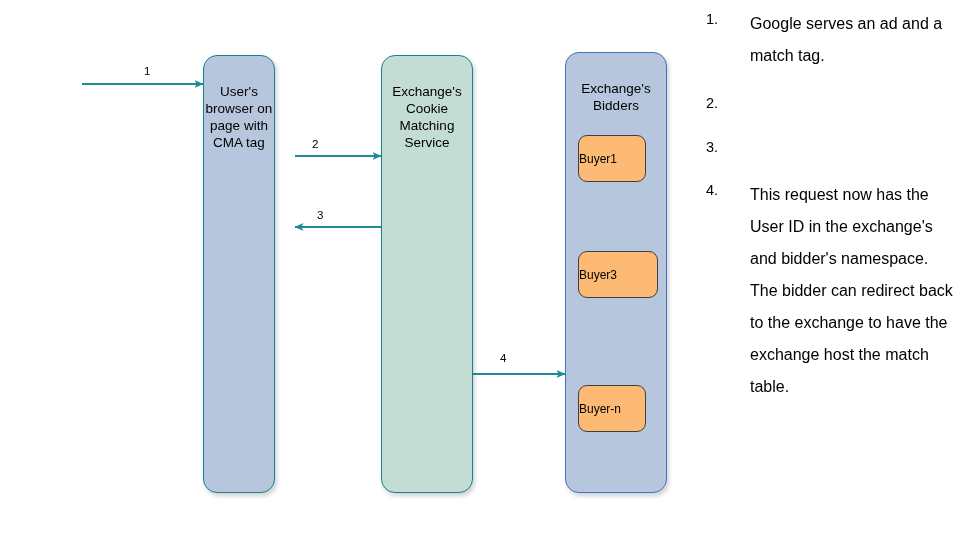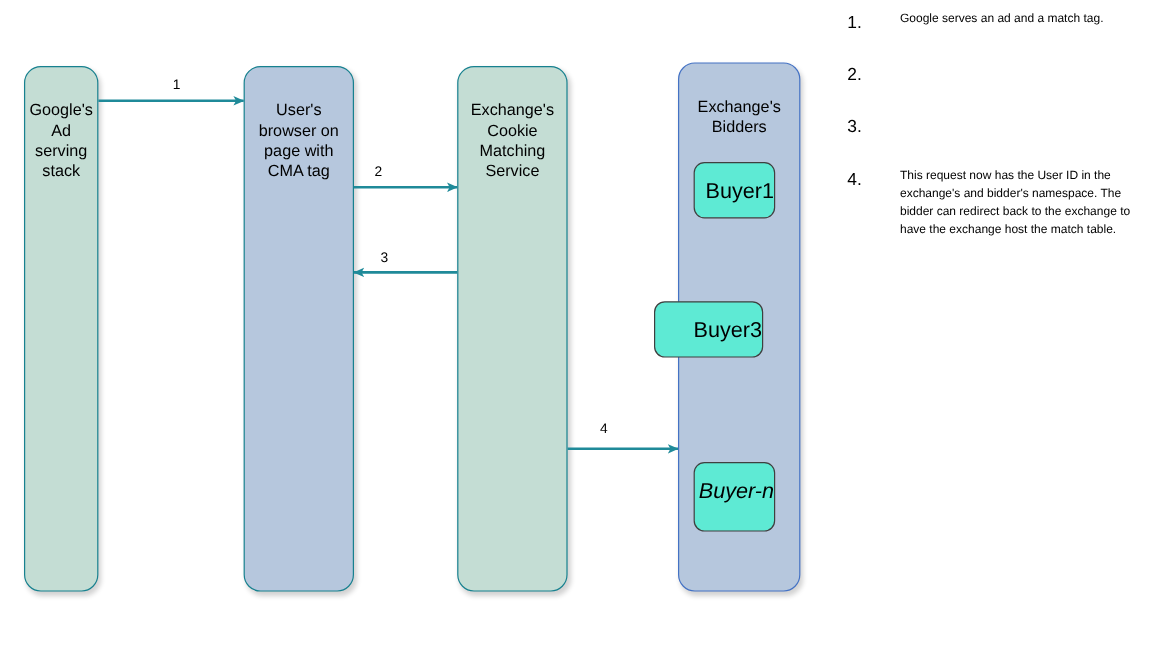--- a/index.html
+++ b/index.html
@@ -49,26 +49,26 @@
 
   .box-label {
     display: block;
     white-space: pre-line;
   }
 
   
   .buyer-box {
     position: absolute;
     box-sizing: border-box;
-    background: #5eead4;
+    background: #fdba74;
     border: 1px solid #3f3f3f;
     border-radius: 9px;
-    font-size: 18px;
+    font-size: 12px;
     line-height: 47px;
-    text-align: right;
+    text-align: left;
   }
 
   
   .arrow-svg {
     position: absolute;
     left: 0; top: 0;
     width: 960px; height: 540px;
     pointer-events: none;
   }
   .arrow-num {
@@ -91,36 +91,31 @@
     margin-bottom: 20px;
   }
   .note-num {
     width: 44px;
     flex: 0 0 44px;
     font-size: 14.5px;
     line-height: 23.5px;
   }
   .note-text {
     flex: 1 1 auto;
-    font-size: 10px;
-    line-height: 15px;
+    font-size: 16px;
+    line-height: 32px;
   }
 </style>
 </head>
 <body>
 
 <div id="stage">
 
-  <div class="flow-box green" style="left:20px; top:55px; width:62px; height:438px;">
-    <span class="box-label">Google's
-Ad serving
-stack</span>
-  </div>
 
-  <div class="flow-box blue-teal" style="left:203px; top:55px; width:92px; height:438px;">
+  <div class="flow-box blue-teal" style="left:203px; top:55px; width:72px; height:438px;">
     <span class="box-label">User's
 browser on
 page with
 CMA tag</span>
   </div>
 
   <div class="flow-box green" style="left:381px; top:55px; width:92px; height:438px;">
     <span class="box-label">Exchange's
 Cookie
 Matching
@@ -128,24 +123,24 @@
   </div>
 
   <div class="flow-box blue" style="left:565px; top:52px; width:102px; height:441px;">
     <span class="box-label">Exchange's
 Bidders</span>
   </div>
 
   <div class="buyer-box" style="left:578px; top:135px; width:68px; height:47px;">
     <span>Buyer1</span>
   </div>
-  <div class="buyer-box" style="left:545px; top:251px; width:91px; height:47px;">
+  <div class="buyer-box" style="left:578px; top:251px; width:80px; height:47px;">
     <span>Buyer3</span>
   </div>
-  <div class="buyer-box" style="left:578px; top:385px; width:68px; height:58px;font-style:italic;">
+  <div class="buyer-box" style="left:578px; top:385px; width:68px; height:47px;">
     <span>Buyer-n</span>
   </div>
 
   <svg class="arrow-svg" viewBox="0 0 960 540" xmlns="http://www.w3.org/2000/svg">
     <defs>
       <marker id="arrowhead-r" markerWidth="9" markerHeight="9" refX="8.5" refY="4.5" orient="auto" markerUnits="userSpaceOnUse">
         <path d="M0,0.6 L9,4.5 L0,8.4 L2.2,4.5 Z" fill="#1f8a99"></path>
       </marker>
       <marker id="arrowhead-l" markerWidth="9" markerHeight="9" refX="0.5" refY="4.5" orient="auto-start-reverse" markerUnits="userSpaceOnUse">
         <path d="M0,0.6 L9,4.5 L0,8.4 L2.2,4.5 Z" fill="#1f8a99"></path>

